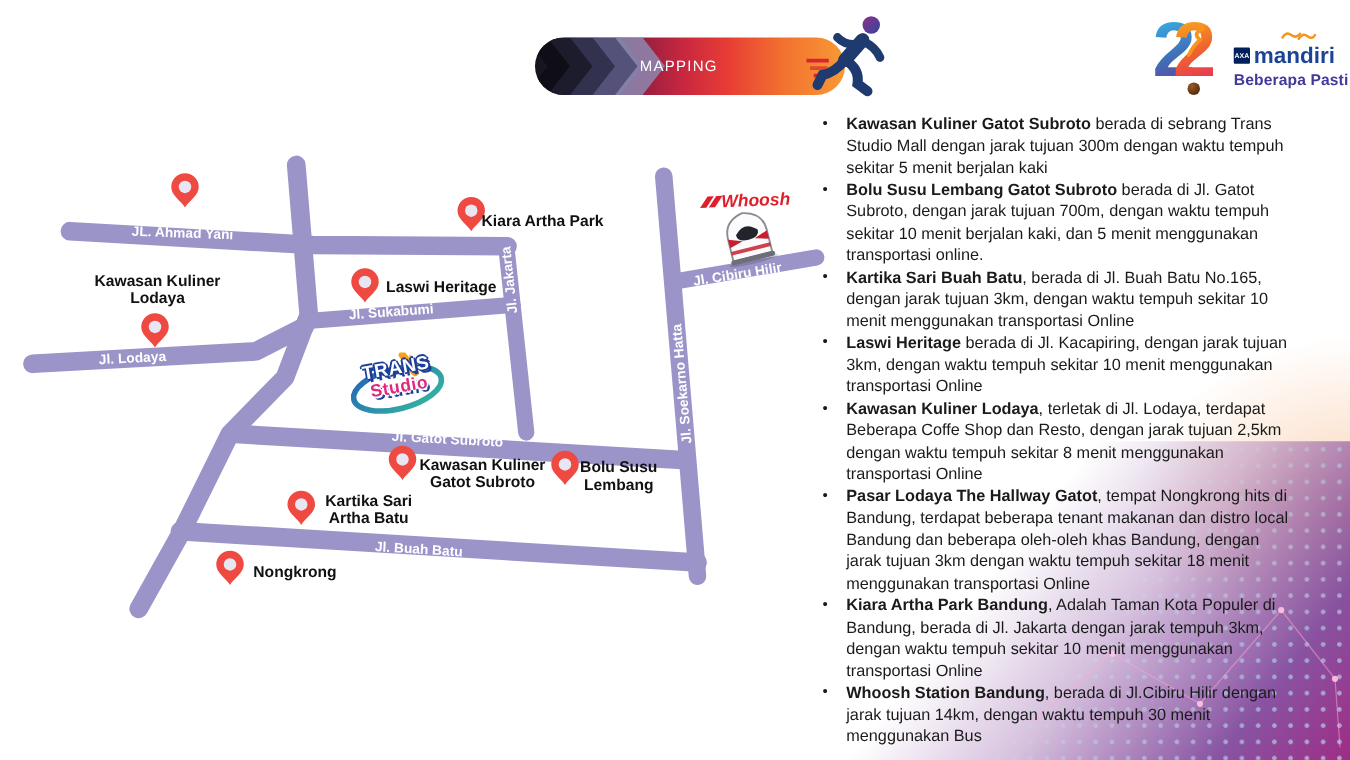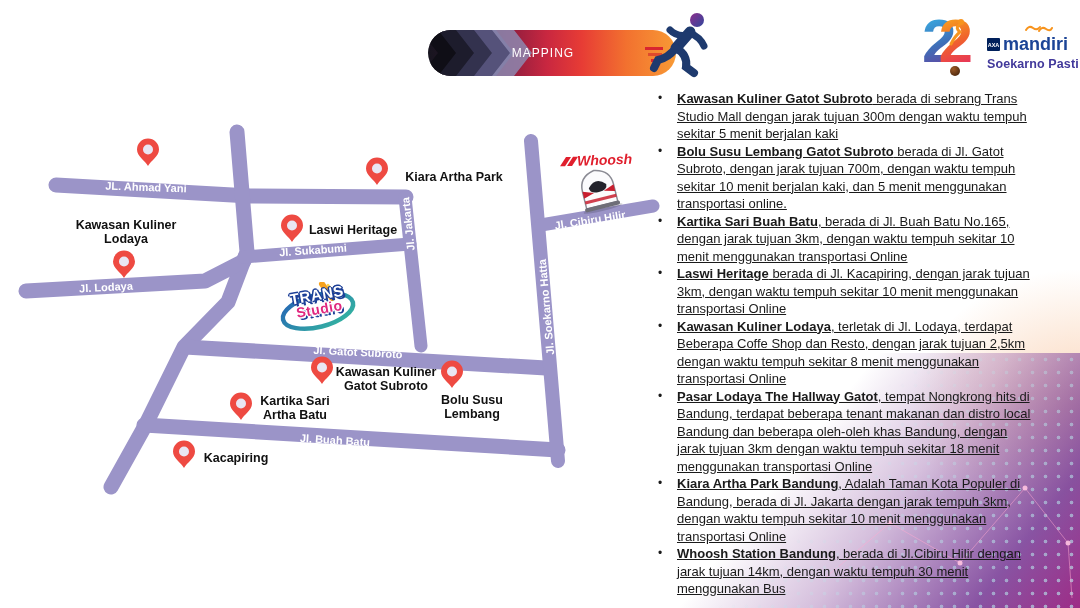--- a/index.html
+++ b/index.html
@@ -61,21 +61,21 @@
   .whoosh{position:absolute;left:563px;top:152px;z-index:2;color:#e01f2d;font-weight:bold;
           font-style:italic;font-size:14px;display:flex;align-items:center;transform:rotate(-2deg);}
   .ws{display:inline-block;width:5px;height:9px;background:#e01f2d;transform:skewX(-35deg);
       margin-right:2px;}
   .train{position:absolute;left:572px;top:164px;z-index:2;transform:rotate(-14deg);}
   
   .panel{position:absolute;left:655px;top:90px;width:378px;z-index:2;color:#1a1a1a;
          font-size:13px;line-height:17.5px;}
   .item{display:flex;}
   .blt{width:19px;flex:none;padding-left:3px;font-size:12px;}
-  .itxt{flex:1;text-decoration:underline;}
+  .itxt{flex:1;}
 </style>
 </head>
 <body>
 
 <div class="slide">
 
   <div class="peach"></div>
   <div class="corner"></div>
   <div class="corner-dots"></div>
   <svg class="constellation" width="270" height="190">
@@ -138,29 +138,29 @@
   <div class="rlabel" style="left:106px;top:287px;transform:translate(-50%,-50%) rotate(-3deg);">Jl. Lodaya</div>
   <div class="rlabel" style="left:313px;top:250px;transform:translate(-50%,-50%) rotate(-4deg);">Jl. Sukabumi</div>
   <div class="rlabel" style="left:408px;top:224px;transform:translate(-50%,-50%) rotate(-96deg);">Jl. Jakarta</div>
   <div class="rlabel" style="left:358px;top:352px;transform:translate(-50%,-50%) rotate(3deg);">Jl. Gatot Subroto</div>
   <div class="rlabel" style="left:335px;top:440px;transform:translate(-50%,-50%) rotate(3.5deg);">Jl. Buah Batu</div>
   <div class="rlabel" style="left:546px;top:307px;transform:translate(-50%,-50%) rotate(-95deg);">Jl. Soekarno Hatta</div>
   <div class="rlabel" style="left:590px;top:220px;transform:translate(-50%,-50%) rotate(-9deg);">Jl. Cibiru Hilir</div>
 
   <div class="plabel" style="left:126px;top:232px;">Kawasan Kuliner
 Lodaya</div>
-  <div class="plabel" style="left:434px;top:177px;margin-left:20px;">Kiara Artha Park</div>
+  <div class="plabel" style="left:434px;top:177px;">Kiara Artha Park</div>
   <div class="plabel" style="left:353px;top:230px;">Laswi Heritage</div>
   <div class="plabel" style="left:386px;top:379px;">Kawasan Kuliner
 Gatot Subroto</div>
-  <div class="plabel" style="left:472px;top:381px;margin-top:26px;">Bolu Susu
+  <div class="plabel" style="left:495px;top:381px;">Bolu Susu
 Lembang</div>
   <div class="plabel" style="left:295px;top:408px;">Kartika Sari
 Artha Batu</div>
-  <div class="plabel" style="left:236px;top:458px;">Kacapiring</div>
+  <div class="plabel" style="left:236px;top:458px;">Nongkrong</div>
 
   <div class="ts-logo">
     <svg width="80" height="54" viewBox="0 0 80 54">
       <defs>
           <linearGradient id="ts1" x1="0" y1="0" x2="1" y2="1">
         <stop offset="0" stop-color="#2565b5"></stop>
             <stop offset="1" stop-color="#35b8a0"></stop>
           </linearGradient>
         </defs>
       <ellipse cx="40" cy="29" rx="36" ry="16" fill="none" stroke="url(#ts1)" stroke-width="4.5" transform="rotate(-14 40 29)"></ellipse>
@@ -227,21 +227,21 @@
   </div>
   <div class="brand-right">
     <svg class="waves" width="28" height="10" viewBox="0 0 28 10">
       <path d="M1 7 Q4 2 8 5 Q12 8 15 4" stroke="#f7941e" stroke-width="2" fill="none" stroke-linecap="round"></path>
       <path d="M14 8 Q17 3 21 6 Q25 9 27 5" stroke="#f7941e" stroke-width="2" fill="none" stroke-linecap="round"></path>
     </svg>
     <div class="brand-row">
       <span class="axa">AXA</span>
       <span class="mandiri">mandiri</span>
     </div>
-    <div class="tagline">Soekarno Pasti</div>
+    <div class="tagline">Beberapa Pasti</div>
   </div>
 
   <div class="panel">
     <div class="item">
       <span class="blt">•</span>
       <span class="itxt"><b>Kawasan Kuliner Gatot Subroto</b><span> berada di sebrang Trans Studio Mall dengan jarak tujuan 300m dengan waktu tempuh sekitar 5 menit berjalan kaki</span></span>
     </div>
     <div class="item">
       <span class="blt">•</span>
       <span class="itxt"><b>Bolu Susu Lembang Gatot Subroto</b><span> berada di Jl. Gatot Subroto, dengan jarak tujuan 700m, dengan waktu tempuh sekitar 10 menit berjalan kaki, dan 5 menit menggunakan transportasi online.</span></span>

